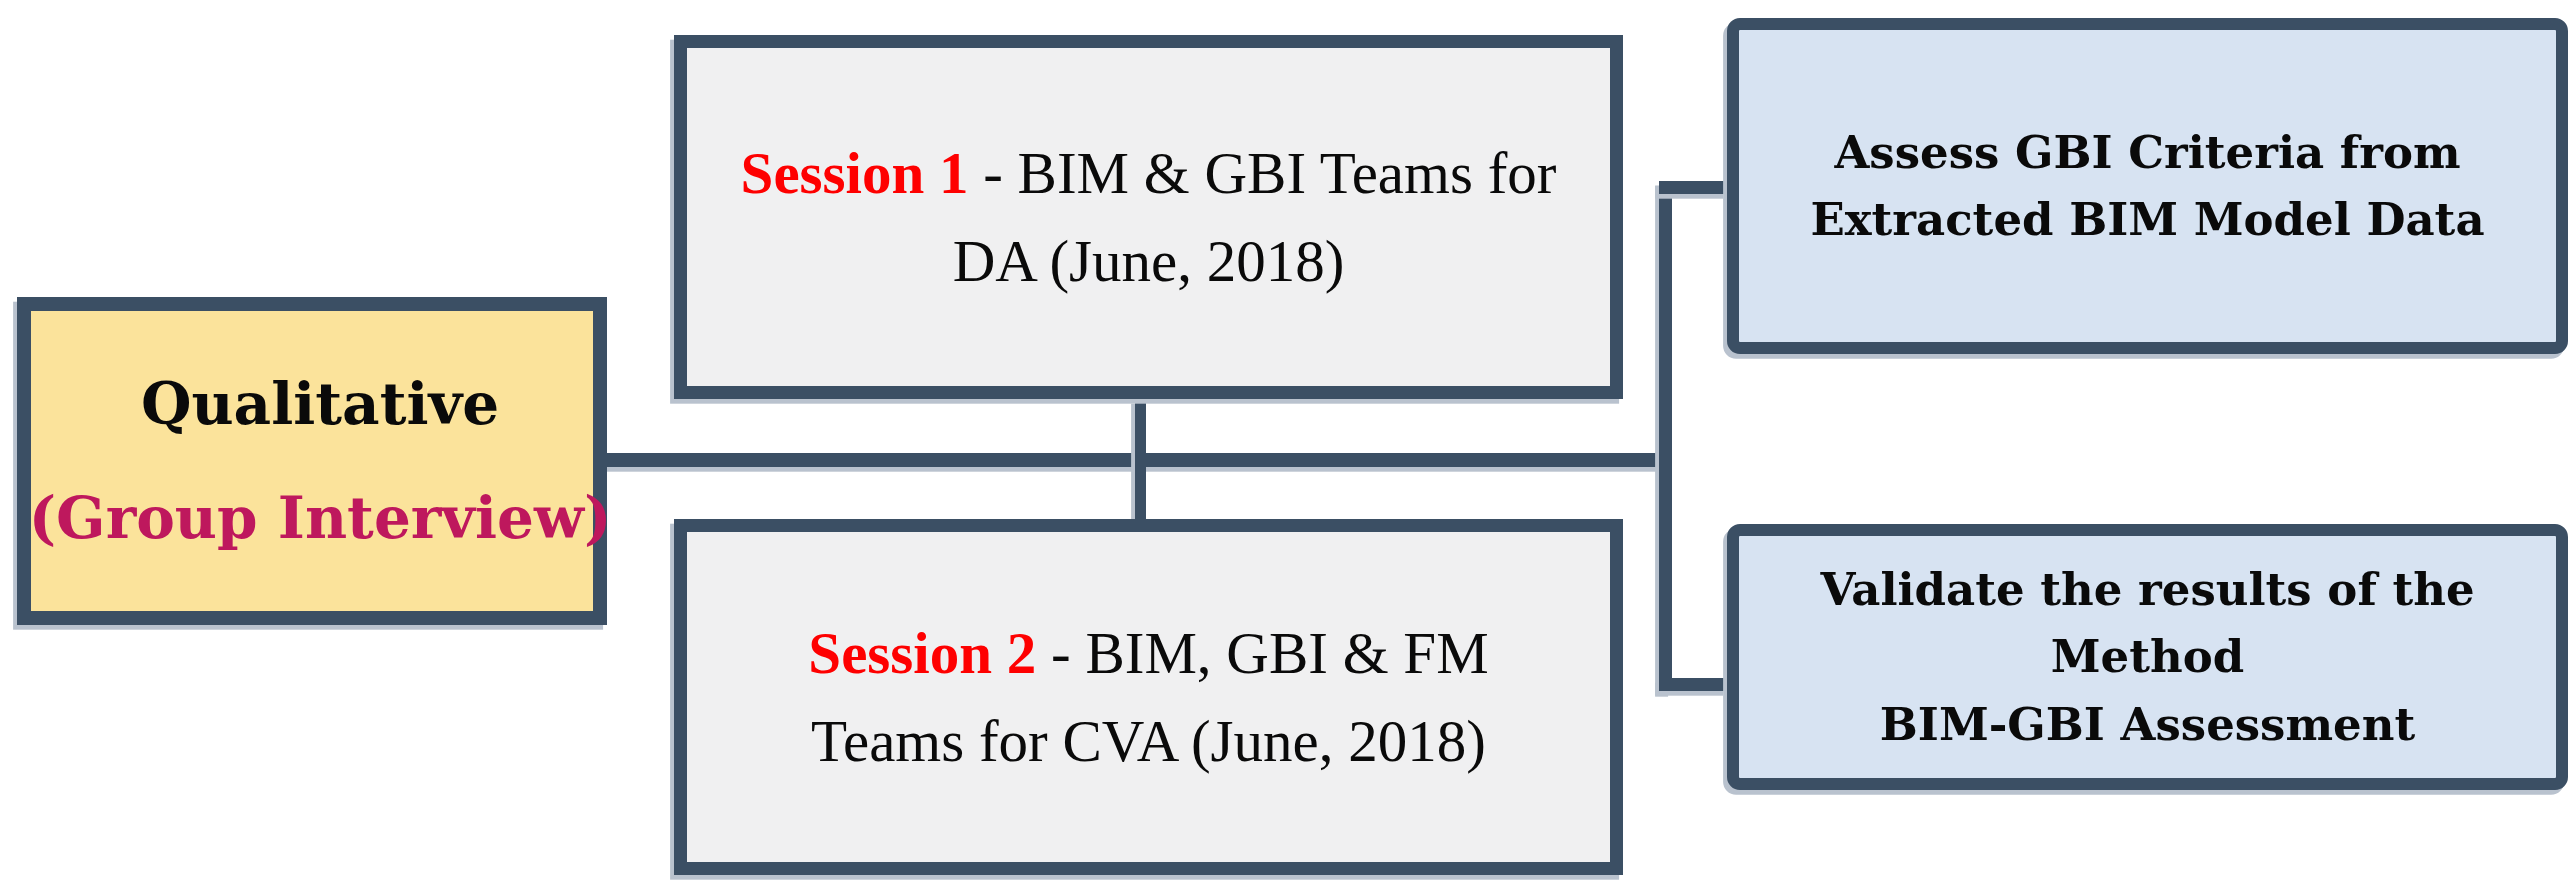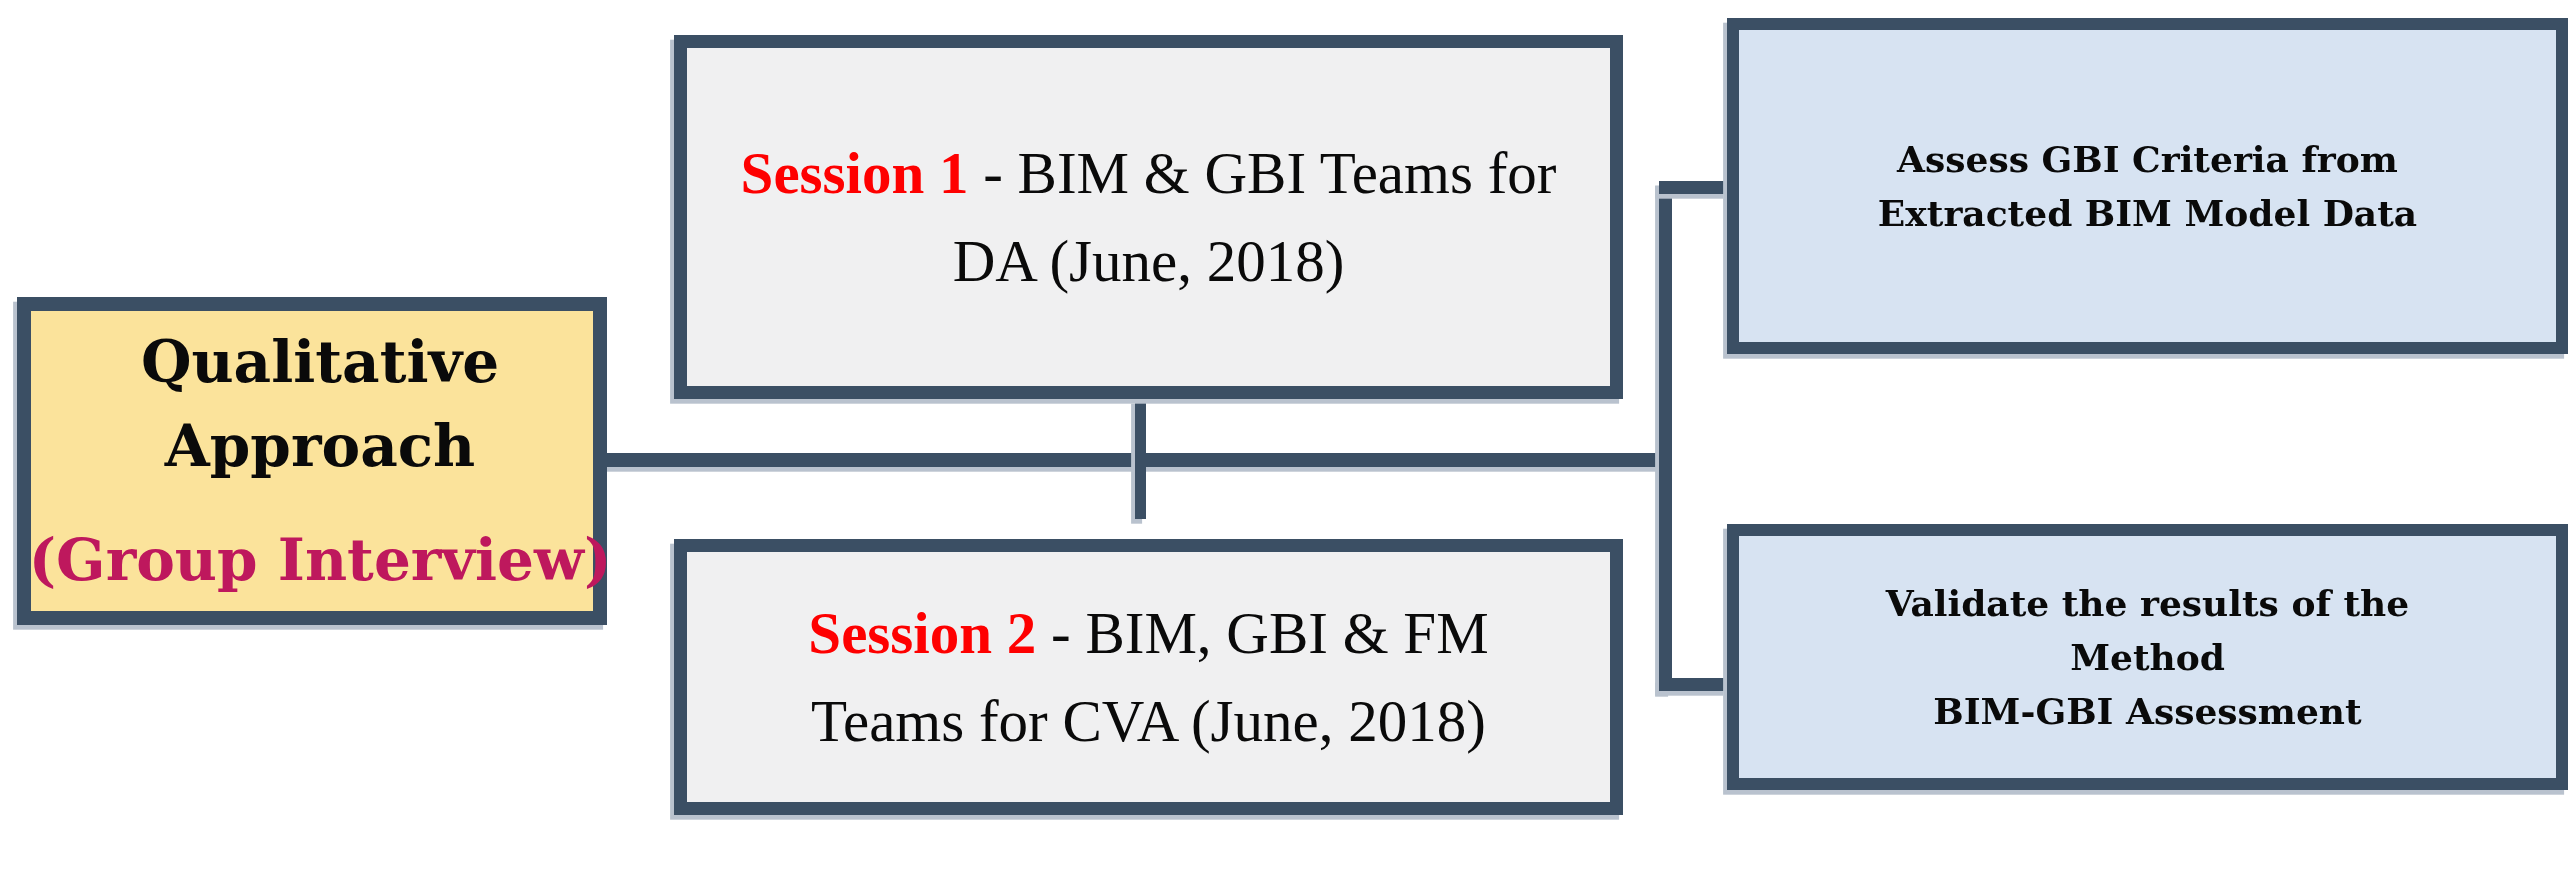--- a/index.html
+++ b/index.html
@@ -53,50 +53,50 @@
   .session-node {
     left: 674px; width: 949px;
     background: #F0F0F1;
     font-family: "Liberation Serif", serif;
     font-size: 59px;
     line-height: 1.5;
     color: #0A0A0A;
     font-weight: normal;
   }
   #node-session1 { top: 35px;  height: 364px; }
-  #node-session2 { top: 539px; height: 276px; }
+  #node-session2 { top: 519px; height: 356px; }
   .session-label { color: #FE0000; font-weight: bold; }
 
   .outcome-node {
     left: 1727px; width: 841px;
     border-width: 12.5px;
     background: #D7E3F2;
     font-weight: bold;
-    font-size: 36px;
+    font-size: 45px;
     line-height: 1.5;
     color: #0A0A0A;
+    border-radius: 13px;
   }
   #node-assess   { top: 18px;  height: 336px; }
   #node-validate { top: 524px; height: 266px; }
 </style>
 </head>
 <body>
 
 <div id="diagram-canvas">
 
   <div class="connector" id="connector-main-h"></div>
   <div class="connector" id="connector-v-mid"></div>
   <div class="connector" id="connector-v-right"></div>
   <div class="connector" id="connector-stub-top"></div>
   <div class="connector" id="connector-stub-bottom"></div>
 
   <div class="node" id="node-qualitative">
     <div>
       <div class="nowrap">Qualitative</div>
-      <div class="nowrap">Approach</div>
     </div>
     <div class="subtitle nowrap">(Group Interview)</div>
   </div>
 
   <div class="node session-node" id="node-session1">
     <div class="nowrap"><span class="session-label">Session 1</span><span> - BIM &amp; GBI Teams for</span></div>
     <div class="nowrap">DA (June, 2018)</div>
   </div>
 
   <div class="node session-node" id="node-session2">

